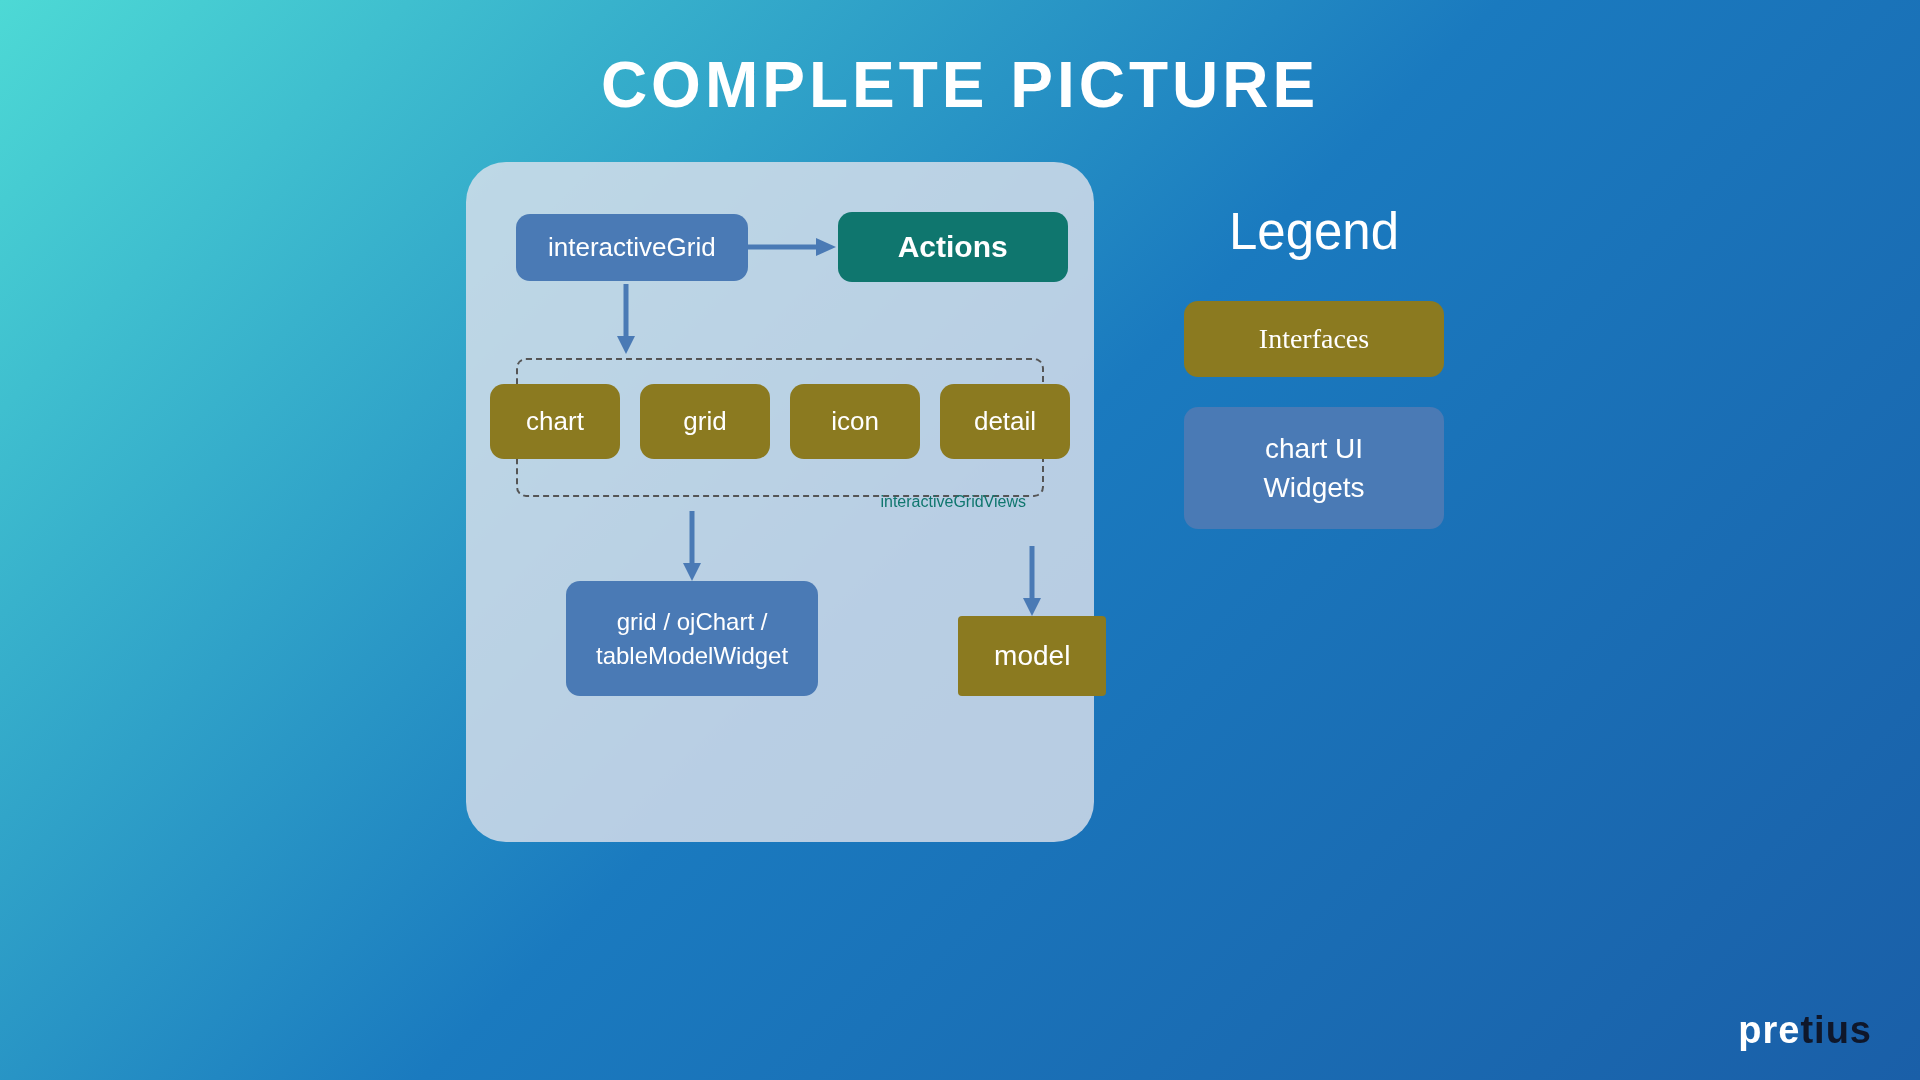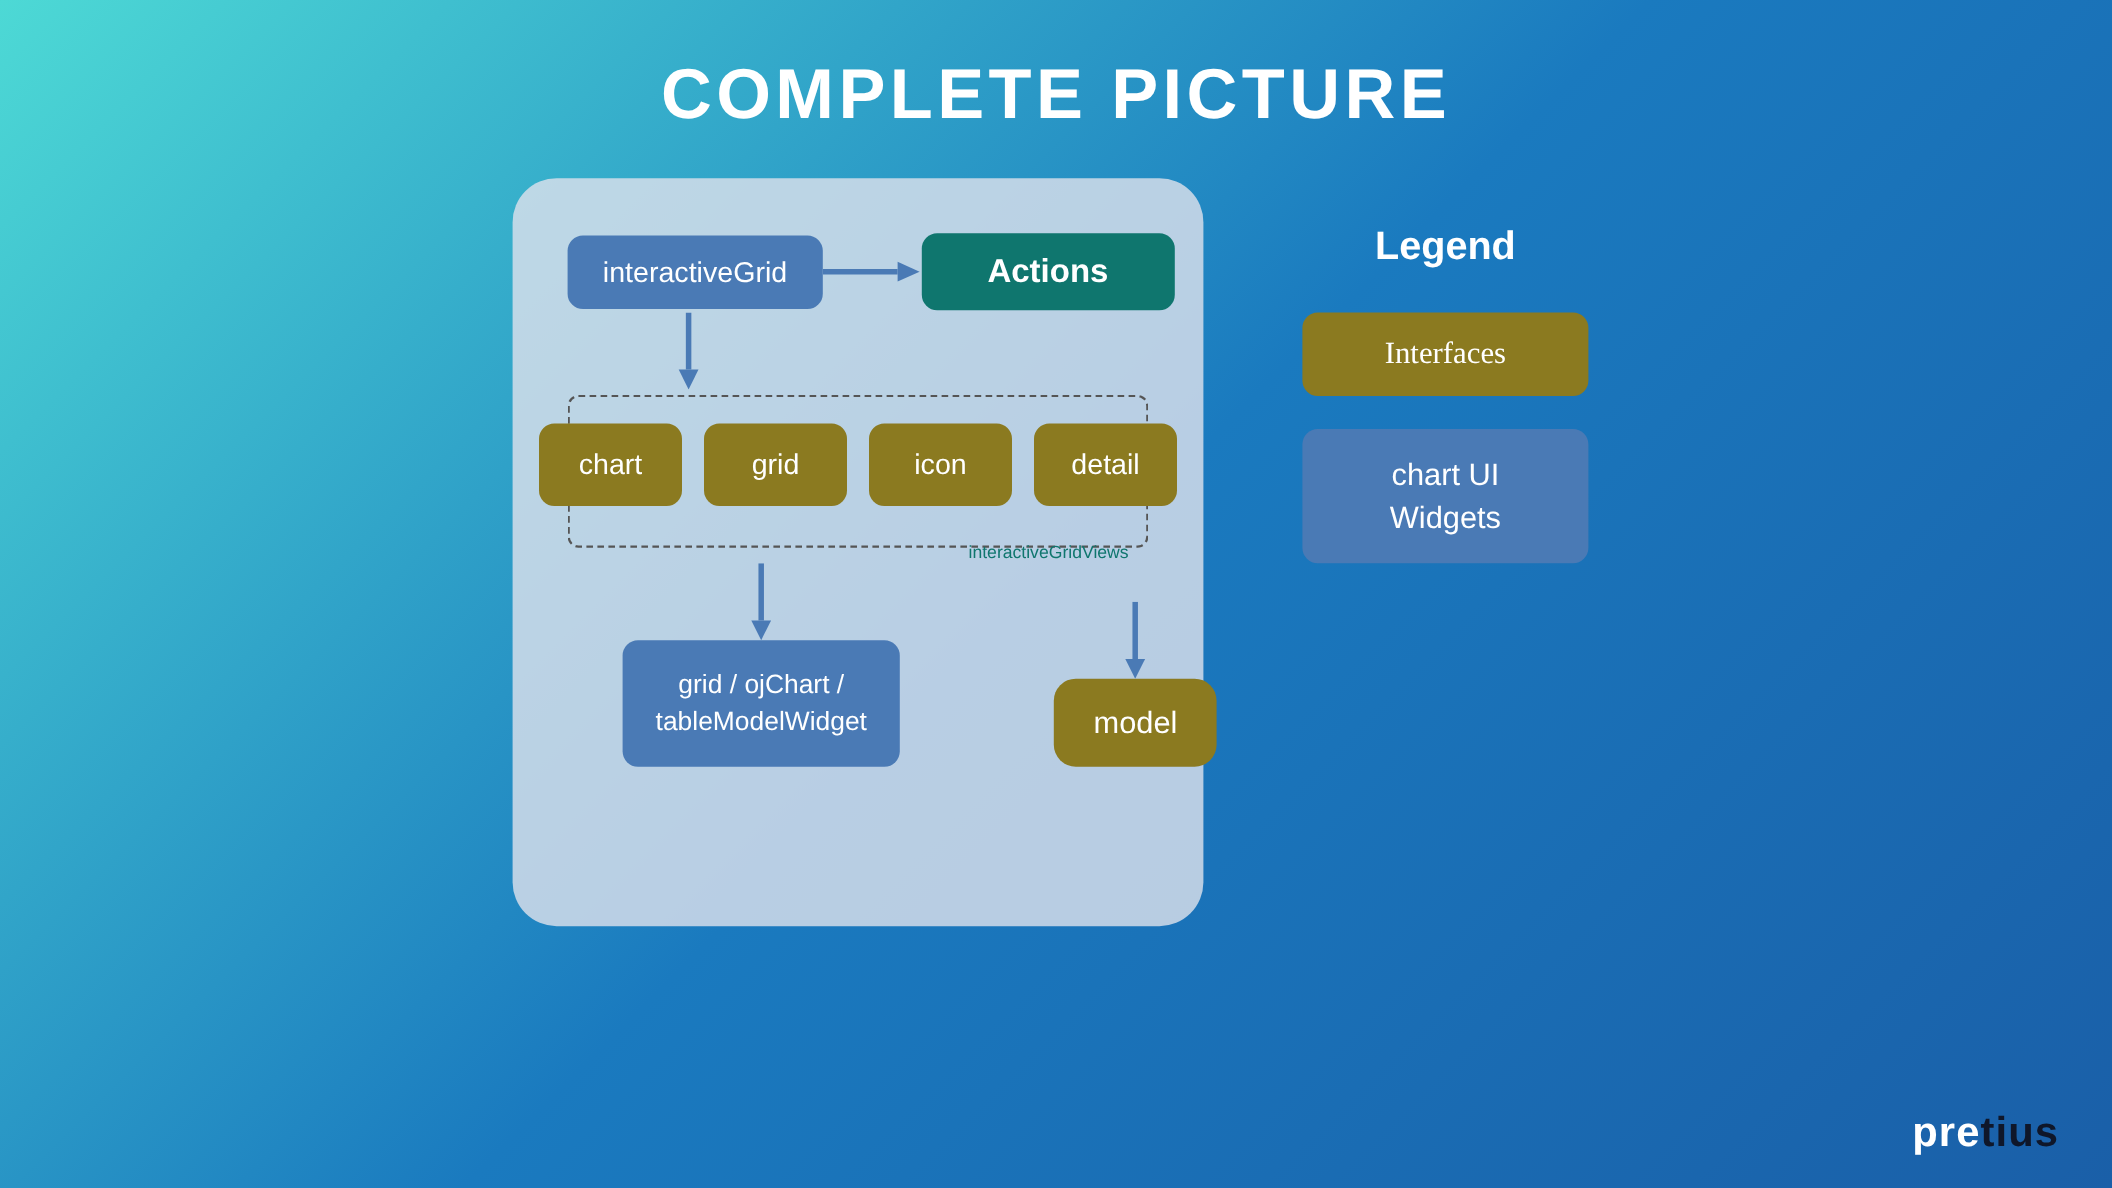--- a/index.html
+++ b/index.html
@@ -138,40 +138,40 @@
       font-size: 24px;
       padding: 24px 30px;
       font-weight: 500;
       text-align: center;
       line-height: 1.4;
     }
 
     .node-model {
       background: #8b7a20;
       color: #fff;
-      border-radius: 20px;
+      border-radius: 4px;
       font-size: 28px;
       padding: 24px 36px;
       font-weight: 500;
       text-align: center;
     }
 
     
     .legend-section {
       display: flex;
       flex-direction: column;
       align-items: center;
       margin-top: 40px;
       min-width: 280px;
     }
 
     .legend-title {
-      font-size: 36px;
-      color: #fff;
-      font-weight: 700;
+      font-size: 51px;
+      color: #fff;
+      font-weight: 400;
       margin-bottom: 40px;
       text-align: center;
     }
 
     .legend-item-interfaces {
       background: #8b7a20;
       color: #fff;
       border-radius: 14px;
       font-size: 28px;
       padding: 22px 50px;

